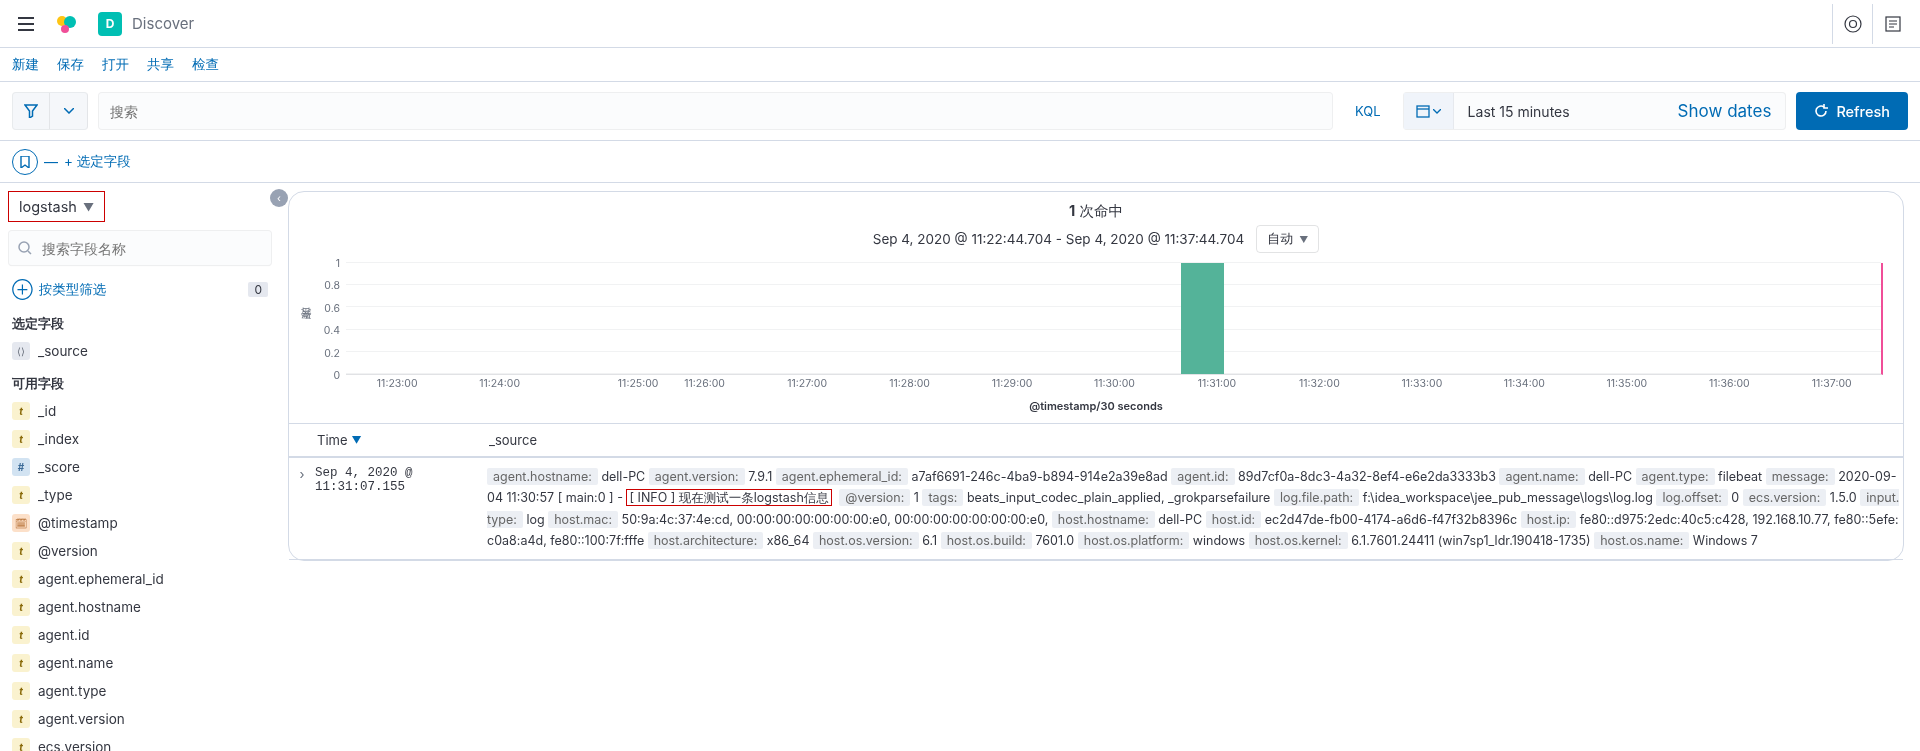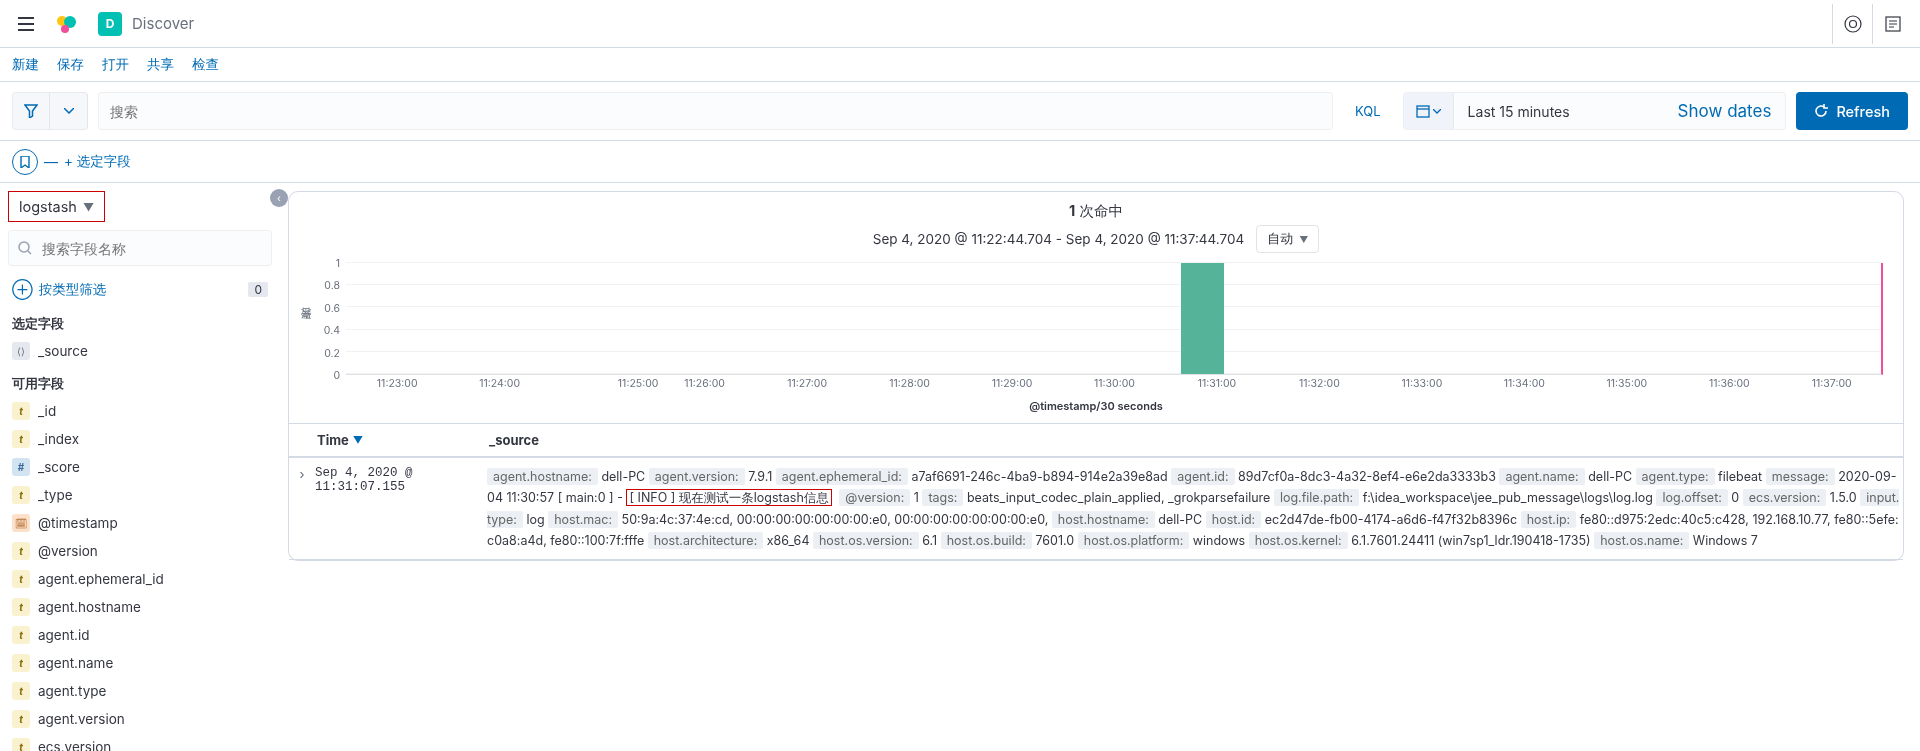--- a/index.html
+++ b/index.html
@@ -40,37 +40,37 @@
 .sideheading { font-size: 13px; font-weight: 700; margin: 10px 0 4px 4px; }
 .field { display: flex; align-items: center; gap: 8px; padding: 5px 4px; font-size: 13.5px; cursor:pointer;}
 .fbadge { width: 18px; height: 18px; border-radius: 3px; font-size: 10px; display:flex; align-items:center; justify-content:center; }
 .fbadge.t { background:#f1d86f55; color:#8a6a0a; font-style:italic; font-weight:700;}
 .fbadge.n { background:#79aad955; color:#3d6c99; font-weight:700;}
 .fbadge.d { background:#f5a35c55; color:#a85a18;}
 .fbadge.s { background:#e5e8ef; color:#69707d;}
 .sidespacer { position:relative;}
 .collapse-caret { position:absolute; right:-8px; top:6px; width:18px; height:18px; border-radius:50%; background:#98a2b3; color:#fff; font-size:10px; display:flex; align-items:center; justify-content:center; cursor:pointer;}
 .main { flex: 1; padding: 8px 16px 8px 8px; }
-.panel { border: 1px solid #d3dae6; border-radius: 10px; }
+.panel { border: 1px solid #d3dae6; border-radius: 16px; }
 .hitbar { text-align:center; padding: 10px 0 4px; font-size:14.5px;}
 .hitbar b { font-weight:700;}
 .rgrow { display:flex; align-items:center; justify-content:center; gap:12px; font-size:13.5px; color:#343741; margin-bottom: 6px;}
 .auto { border:1px solid #c9cbcd88; border-radius:4px; padding:4px 10px; display:flex; align-items:center; gap:6px; cursor:pointer; font-size:13px;}
 .chartwrap { display:flex; padding: 4px 20px 4px 8px; }
 .ylabel { writing-mode: vertical-rl; transform: rotate(180deg); font-size: 11px; color:#69707d; text-align:center; padding: 0 2px;}
 .chart { flex:1; position:relative; height: 130px;}
 .yaxis { position:absolute; left:0; top:0; bottom:18px; width:28px;}
 .yaxis div { position:absolute; right:4px; font-size:10.5px; color:#69707d; transform:translateY(50%);}
 .plot { position:absolute; left:30px; right:0; top:0; bottom:18px; border-bottom:1px solid #69707d33; border-right: 2px solid #f04e98;}
 .plot .gl { position:absolute; left:0; right:0; border-top:1px solid #69707d18; height:0;}
 .plot .bar { position:absolute; bottom:0; background:#54b399; }
 .xaxis { position:absolute; left:30px; right:0; bottom:0; height:16px;}
 .xaxis div { position:absolute; font-size:10.5px; color:#69707d; transform:translateX(-50%);}
 .xlabel { text-align:center; font-size:11px; font-weight:600; color:#343741; margin: 2px 0 10px;}
-.tablehdr { display:flex; border-top:1px solid #d3dae6; border-bottom:2px solid #d3dae6; font-size:13px; font-weight:700;}
+.tablehdr { display:flex; border-top:1px solid #d3dae6; border-bottom:2px solid #d3dae6; font-size:13px; font-weight:400;}
 .tablehdr .ec { width:26px;}
 .tablehdr .tc { width:172px; padding:8px 2px; display:flex; align-items:center; gap:4px;}
 .tablehdr .sc { flex:1; padding:8px 2px;}
 .tablehdr .sortarr { color:#006bb4; font-size:10px;}
 .tblrow { display:flex; font-size:13px; border-bottom:1px solid #d3dae6; padding: 8px 0;}
 .tblrow .ec { width:26px; text-align:center; color:#69707d; cursor:pointer;}
 .tblrow .tc { width:172px; font-family: Liberation Mono, monospace; font-size:12.5px;}
 .tblrow .sc { flex:1; font-family: monospace; font-size:12.5px; line-height:1.7; word-break:break-all;}
 .kv .k { background:#eceff4; border-radius:2px; padding:1px 6px; color:#666;}
 .kv .v {}

